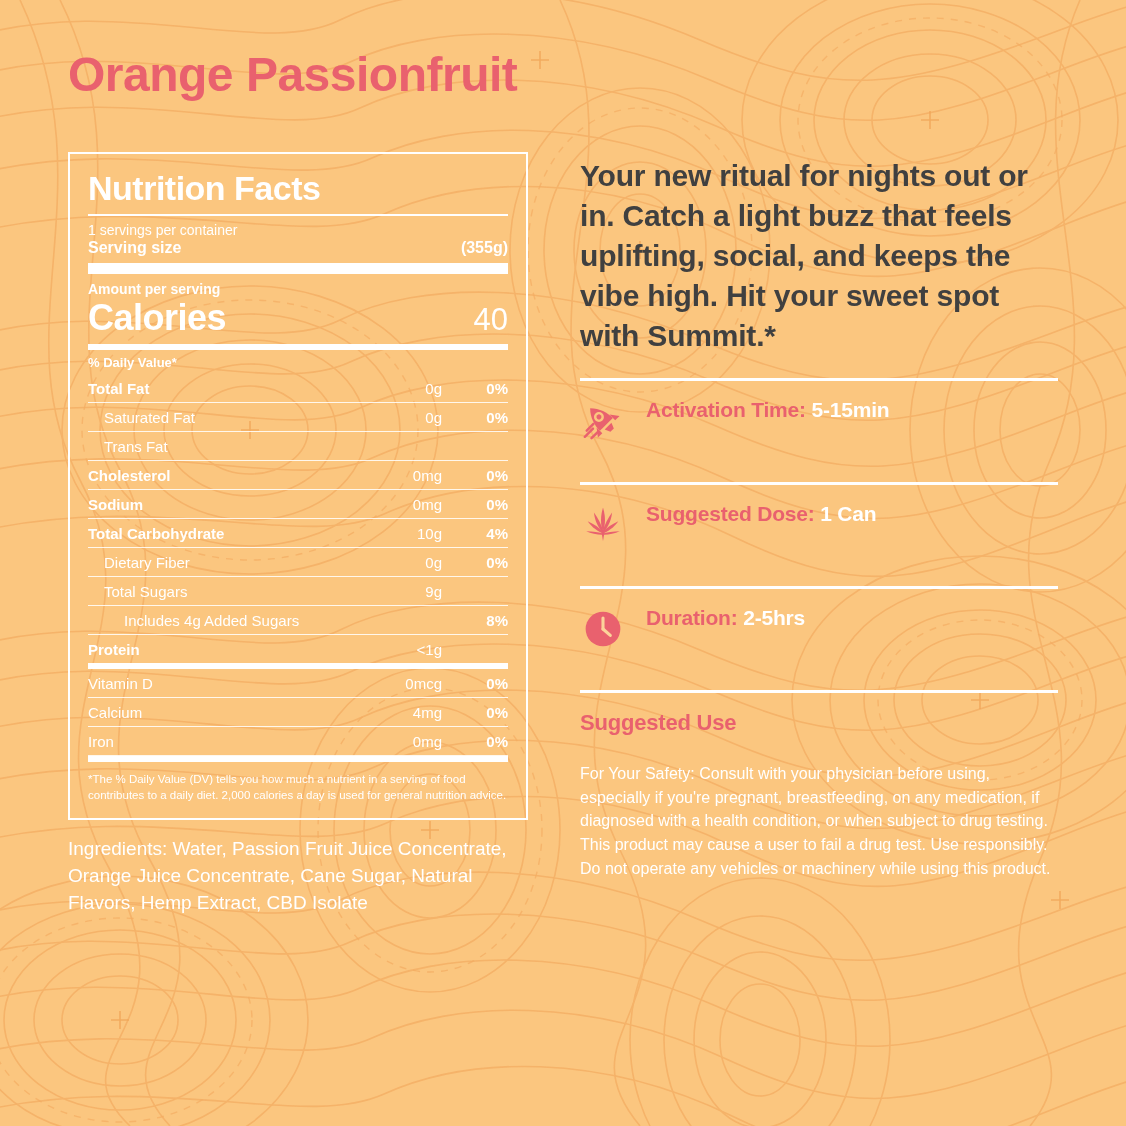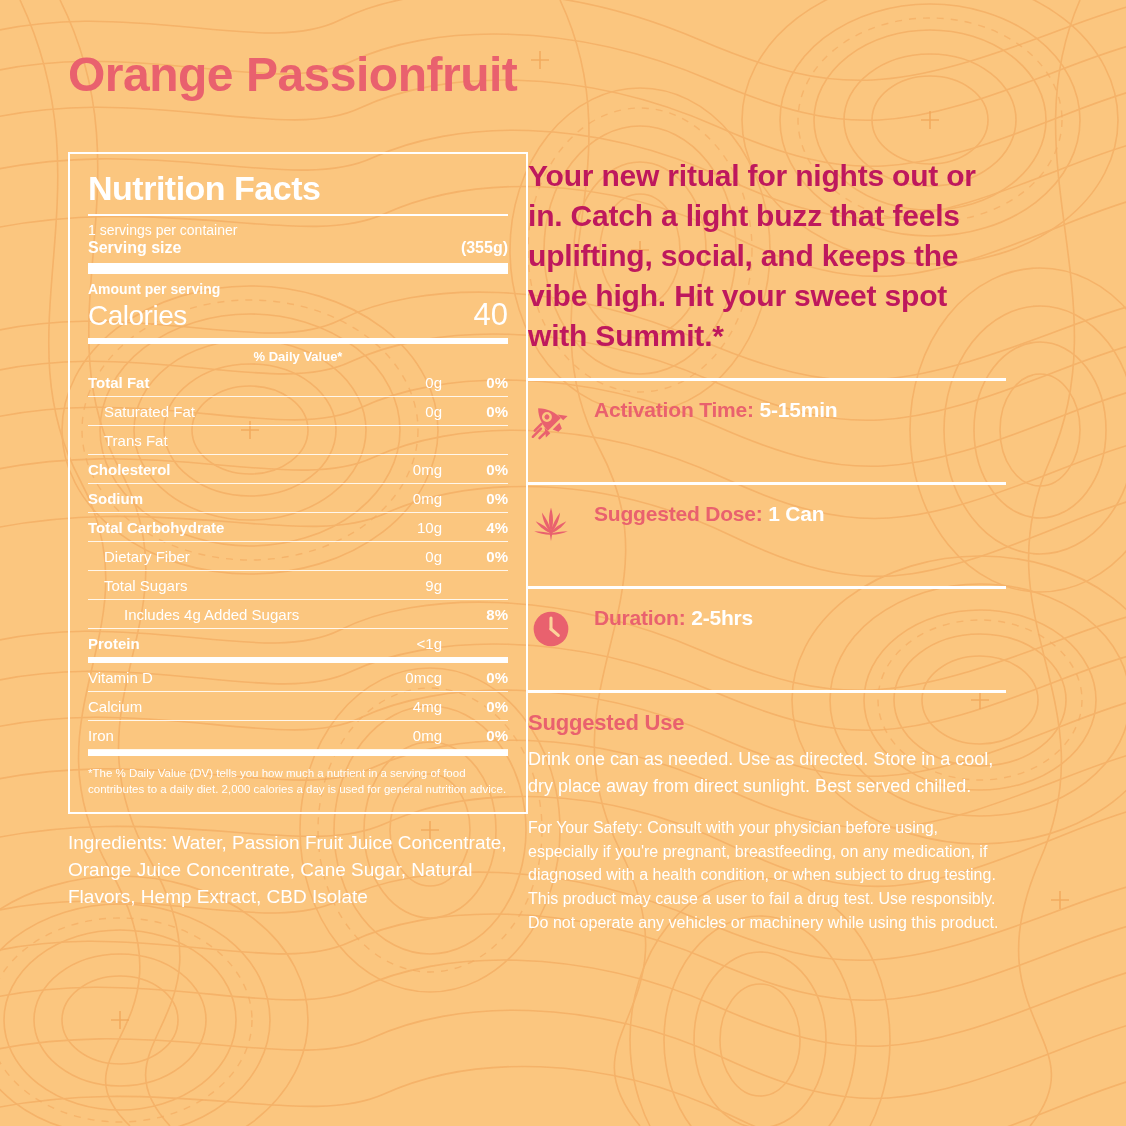--- a/index.html
+++ b/index.html
@@ -41,20 +41,21 @@
     font-weight: bold;
     letter-spacing: -0.5px;
     line-height: 1.05;
     margin-bottom: 52px;
   }
 
   
   .columns {
     display: flex;
     align-items: flex-start;
+    gap: 52px;
   }
   .col-left  { width: 460px; flex: 0 0 460px; }
   .col-right { width: 478px; flex: 0 0 478px; padding-top: 4px; }
 
   
   .nutrition-panel {
     border: 2px solid #FFFFFF;
     padding: 16px 18px 14px 18px;
     color: #FFFFFF;
   }
@@ -94,25 +95,25 @@
   .serving-row { font-size: 16px; font-weight: bold; padding: 1px 0 6px 0; }
   .serving-row .amt { font-weight: bold; padding-right: 0; }
 
   .amount-label { font-size: 14px; font-weight: bold; padding: 7px 0 0 0; }
 
   .cal-row {
     display: flex;
     align-items: baseline;
     padding: 0 0 5px 0;
   }
-  .cal-row .nm  { flex: 1 1 auto; font-size: 28px; font-weight: normal; letter-spacing: -0.5px; }
+  .cal-row .nm  { flex: 1 1 auto; font-size: 36px; font-weight: bold; letter-spacing: -0.5px; }
   .cal-row .amt { font-size: 31px; font-weight: normal; }
 
   .dv-header {
-    text-align: center;
+    text-align: left;
     font-size: 13px;
     font-weight: bold;
     padding: 5px 0 4px 0;
   }
 
   .nf-footnote {
     font-size: 11.5px;
     line-height: 1.45;
     padding-top: 9px;
   }
@@ -120,21 +121,21 @@
   
   .ingredients {
     color: #FFFFFF;
     font-size: 19px;
     line-height: 1.42;
     padding-top: 16px;
   }
 
   
   .headline {
-    color: #be185d;
+    color: #404040;
     font-size: 30px;
     font-weight: bold;
     line-height: 1.33;
     letter-spacing: -0.2px;
   }
 
   .divider {
     height: 3px;
     background: #FFFFFF;
     margin: 22px 0 0 0;
@@ -448,18 +449,17 @@
         </span>
         <span class="fact-text">
           <span class="lbl">Duration:</span>
           <span>2-5hrs</span>
         </span>
       </div>
 
       <div class="divider"></div>
 
       <div class="section-title">Suggested Use</div>
-      <div class="body-text">Drink one can as needed. Use as directed. Store in a cool, dry place away from direct sunlight. Best served chilled.</div>
       <div class="safety-text">For Your Safety: Consult with your physician before using, especially if you're pregnant, breastfeeding, on any medication, if diagnosed with a health condition, or when subject to drug testing. This product may cause a user to fail a drug test. Use responsibly. Do not operate any vehicles or machinery while using this product.</div>
     </div>
 
   </div>
 </div>
 
 </body></html>

